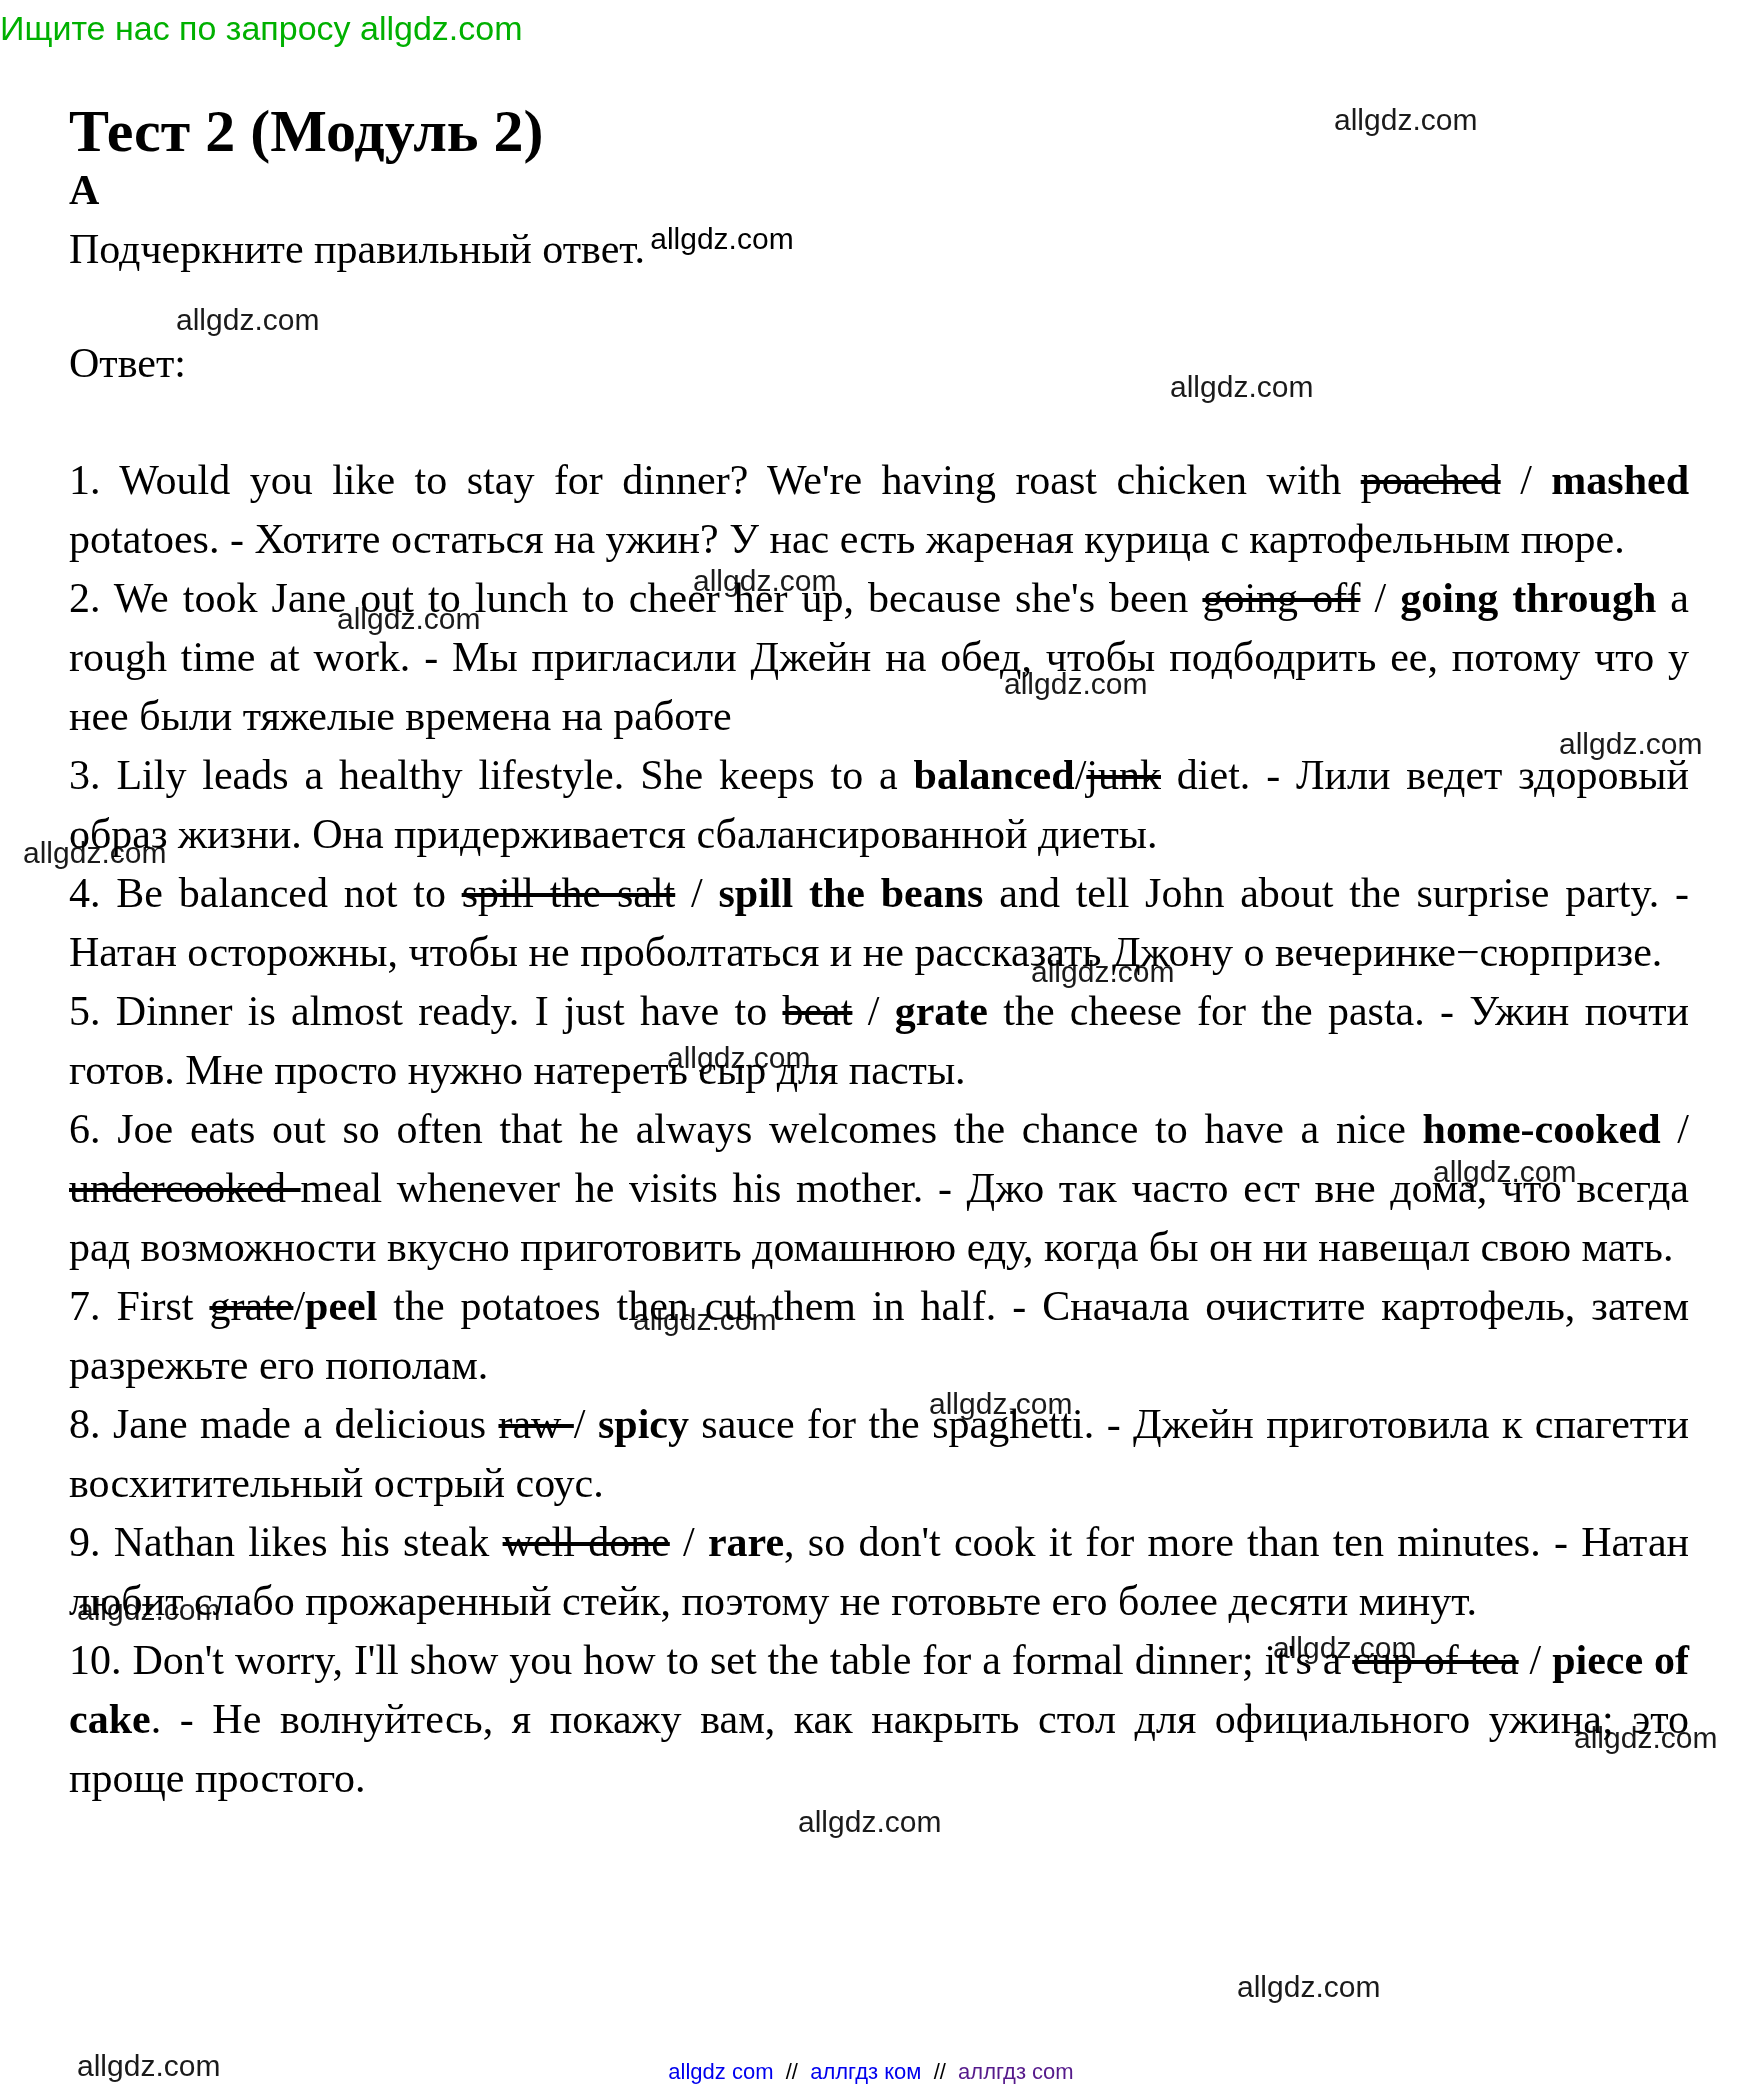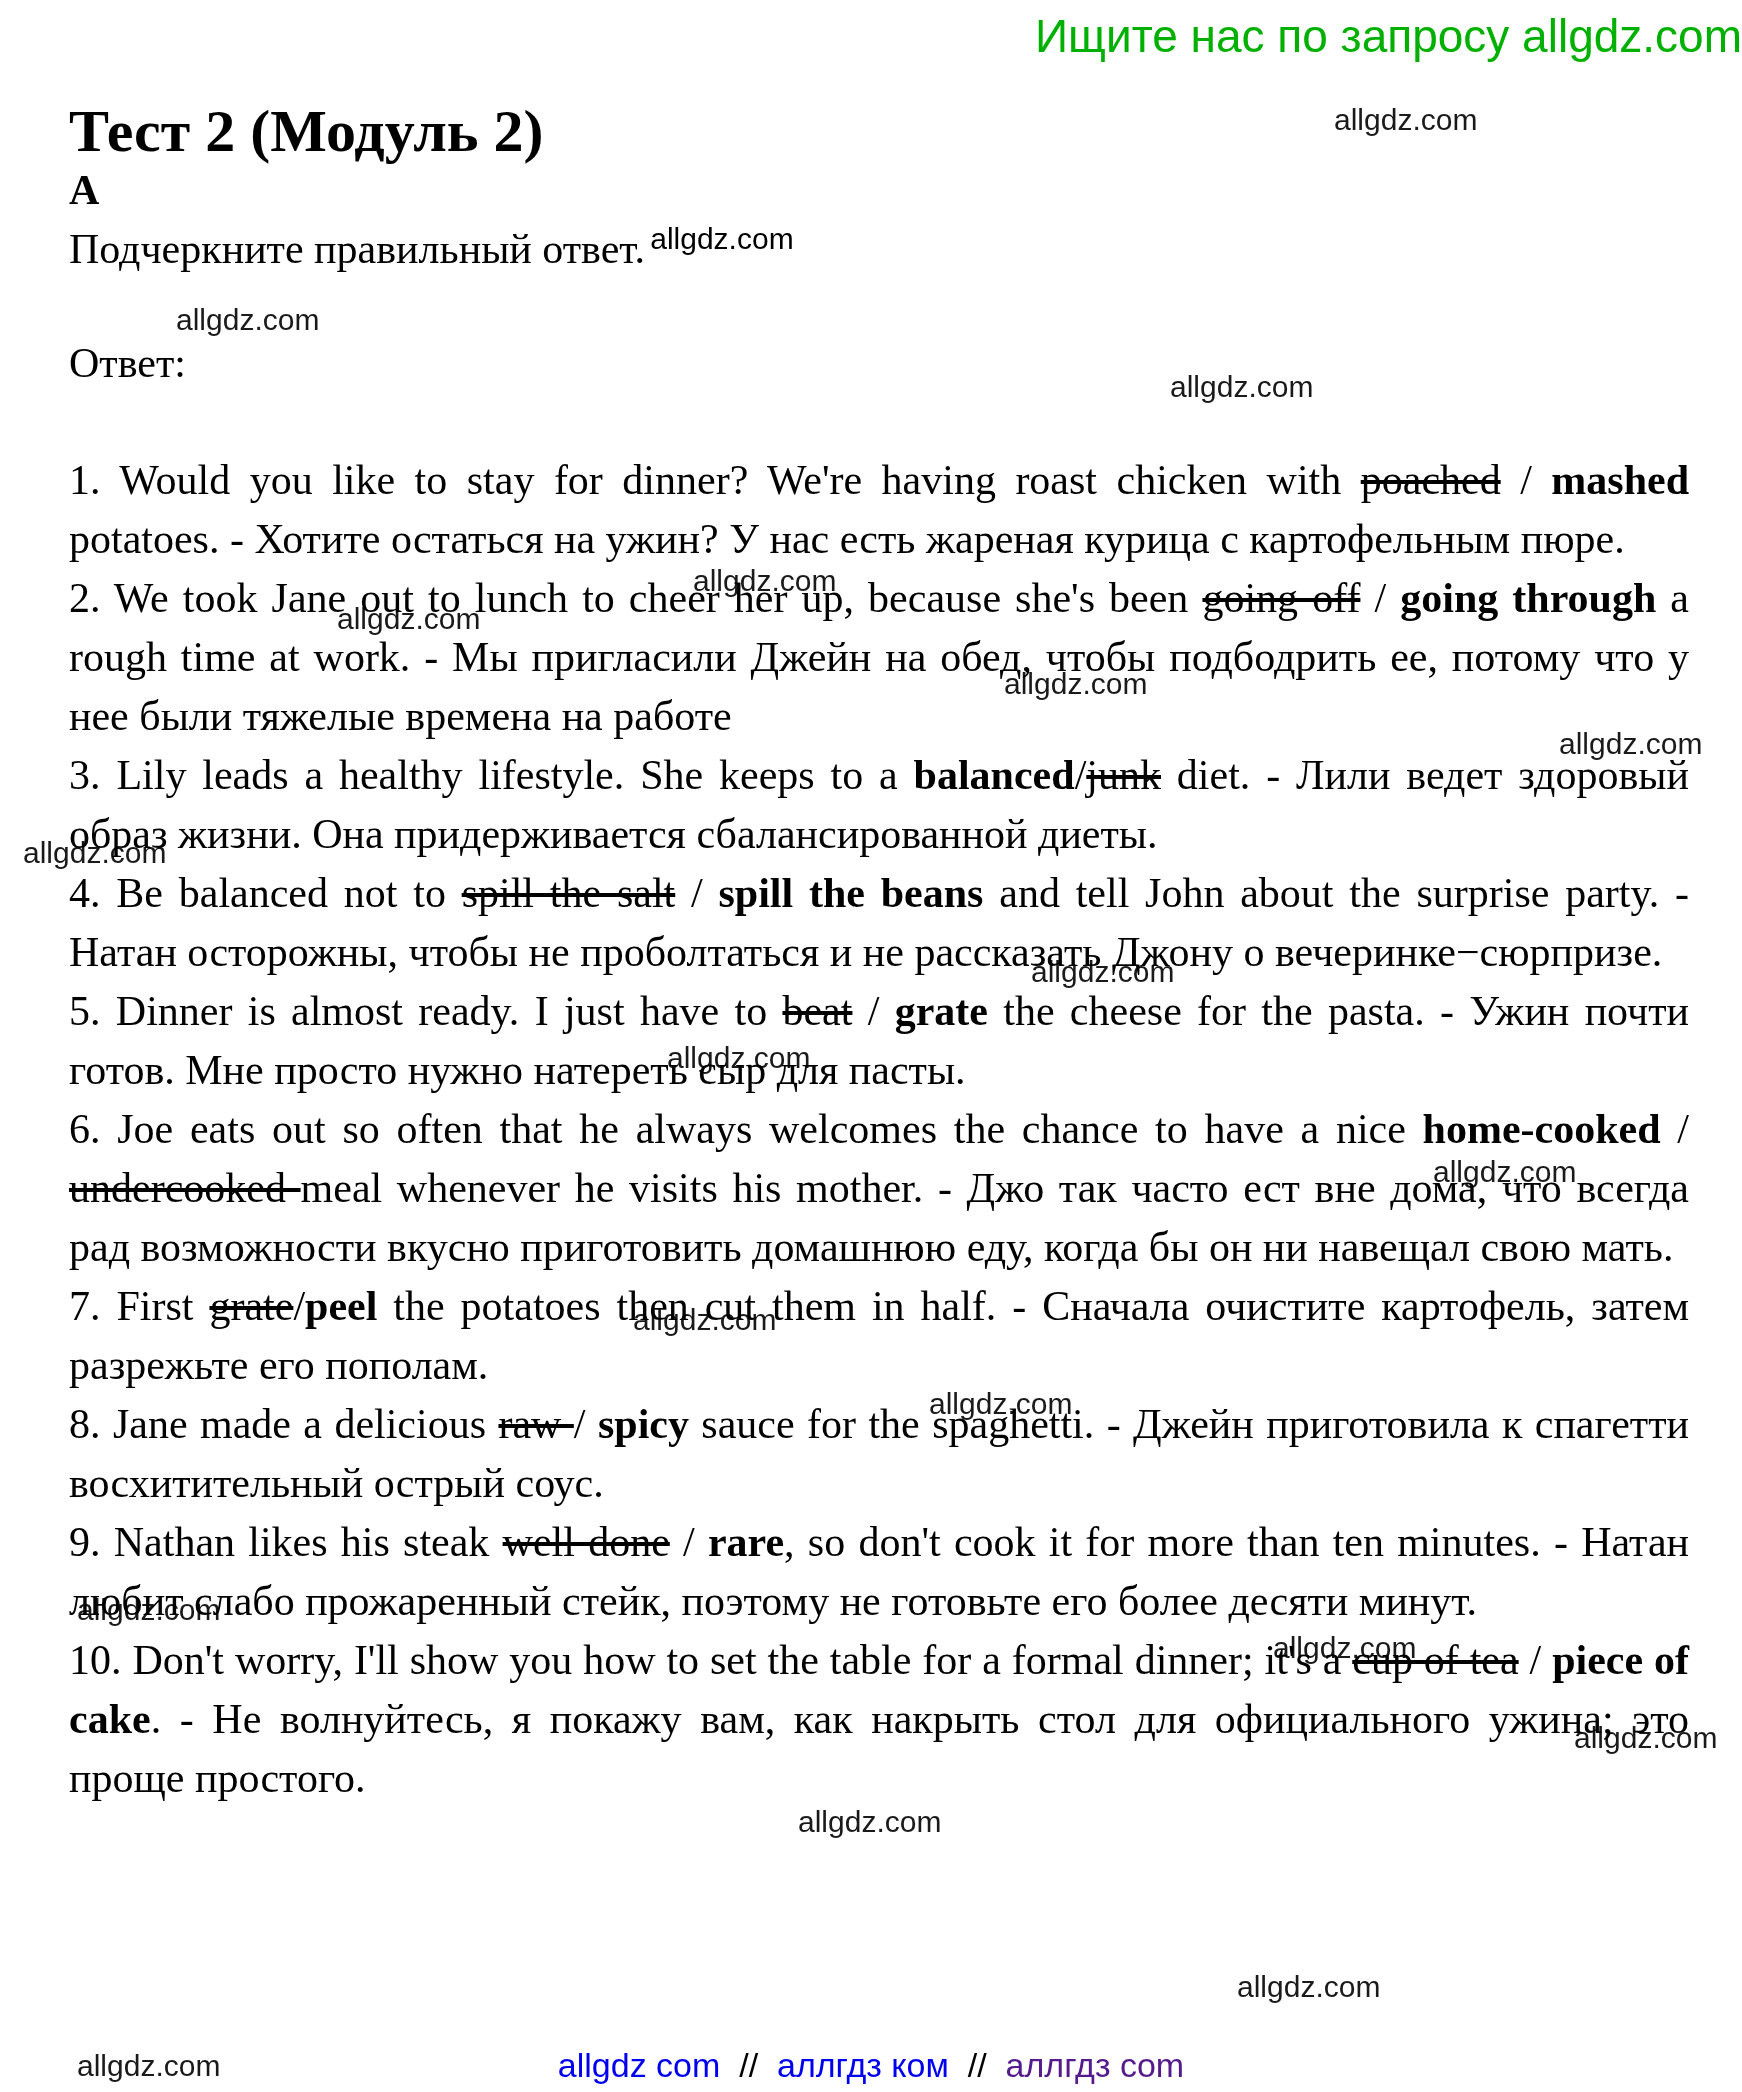--- a/index.html
+++ b/index.html
@@ -11,23 +11,23 @@
     background: #ffffff;
     overflow: hidden;
     font-family: "Liberation Serif", serif;
     color: #000000;
   }
   .banner {
     position: absolute;
     top: 8.6px;
     left: 0;
     width: 100%;
-    text-align: right;
+    text-align: left;
     font-family: "Liberation Sans", sans-serif;
-    font-size: 46px;
+    font-size: 34px;
   }
   .content {
     position: relative;
     padding: 102px 53px 0 69px;
     font-size: 42px;
     line-height: 59px;
     text-align: justify;
   }
   .page-title { font-weight: bold; font-size: 60px; text-align: left; }
   .section-label { font-weight: bold; text-align: left; }
@@ -52,21 +52,21 @@
     top: -13.8px;
     margin-left: 5.2px;
   }
   .footer {
     position: absolute;
     bottom: 6.9px;
     left: 0;
     width: 100%;
     text-align: center;
     font-family: "Liberation Sans", sans-serif;
-    font-size: 34px;
+    font-size: 22px;
   }
   .footer span { white-space: pre; }
 </style>
 </head>
 <body>
 
 <div class="page">
 
   <div class="banner" style="color: rgb(0, 176, 0);">Ищите нас по запросу allgdz.com</div>
 

